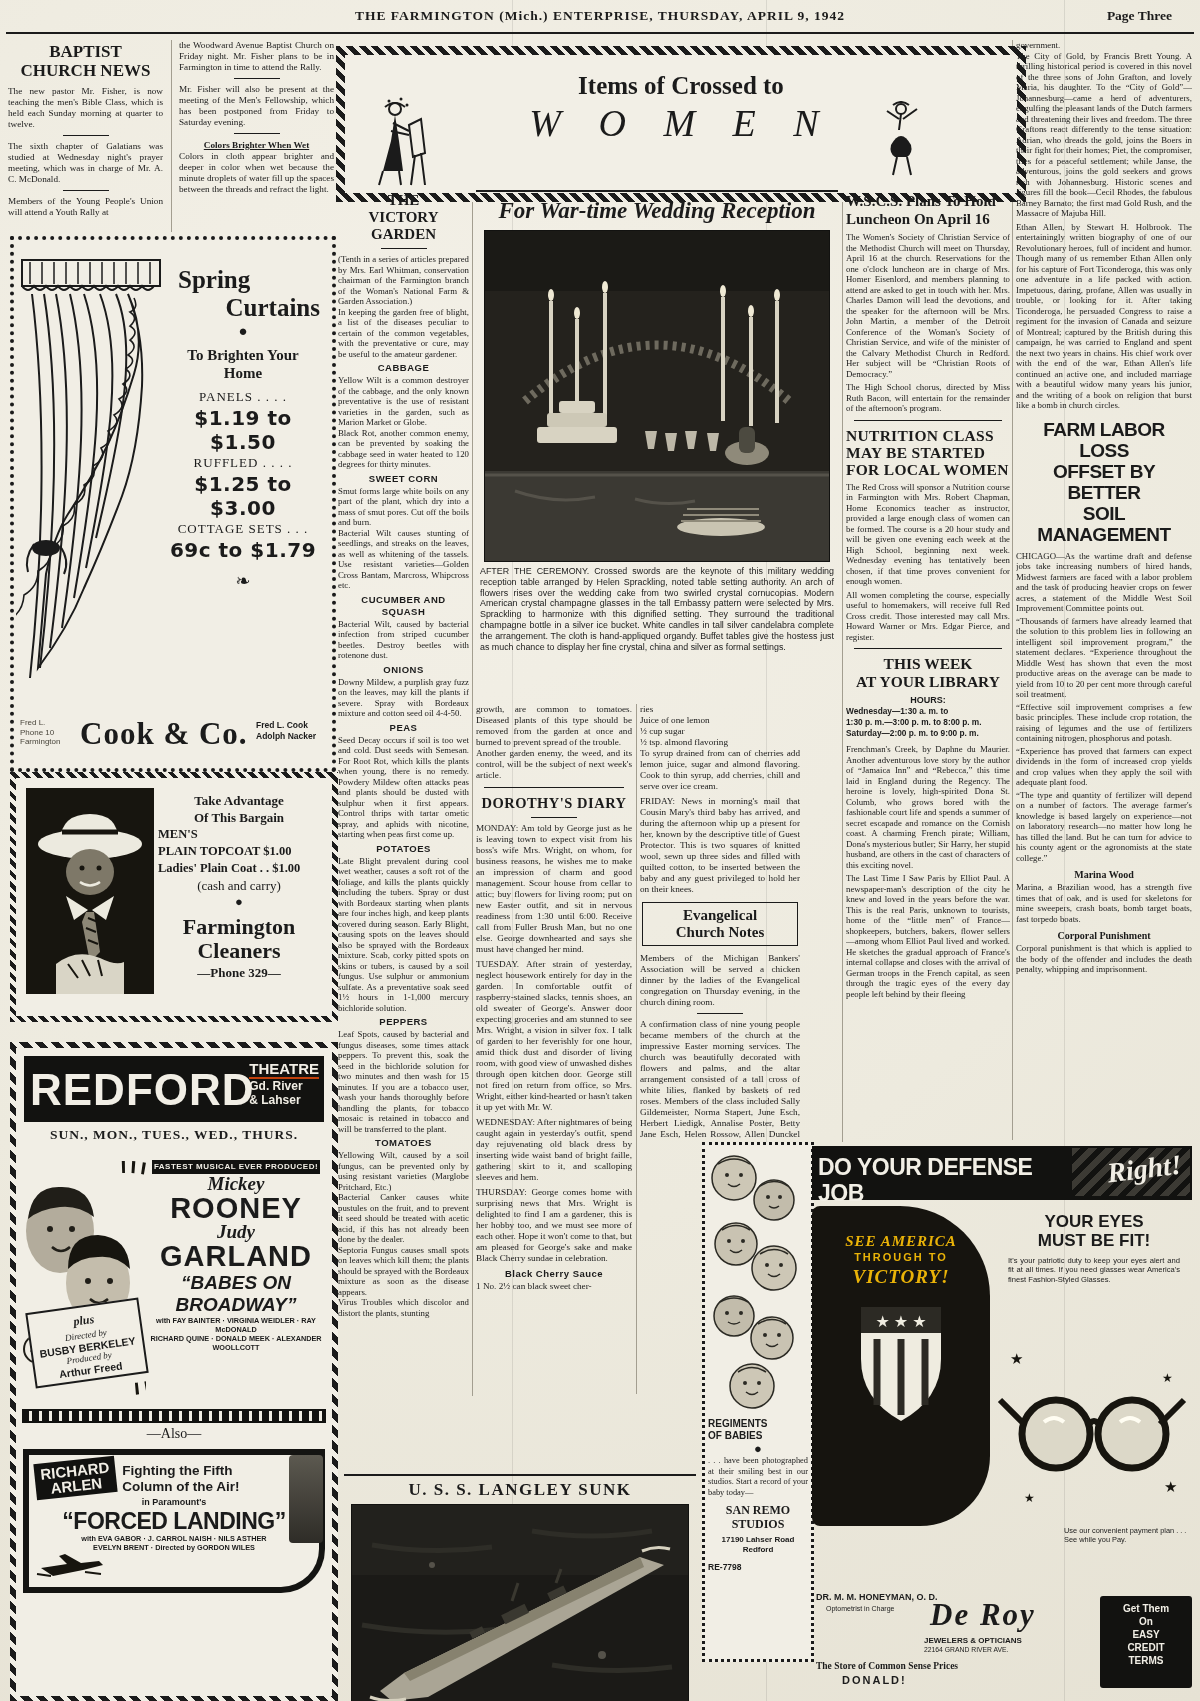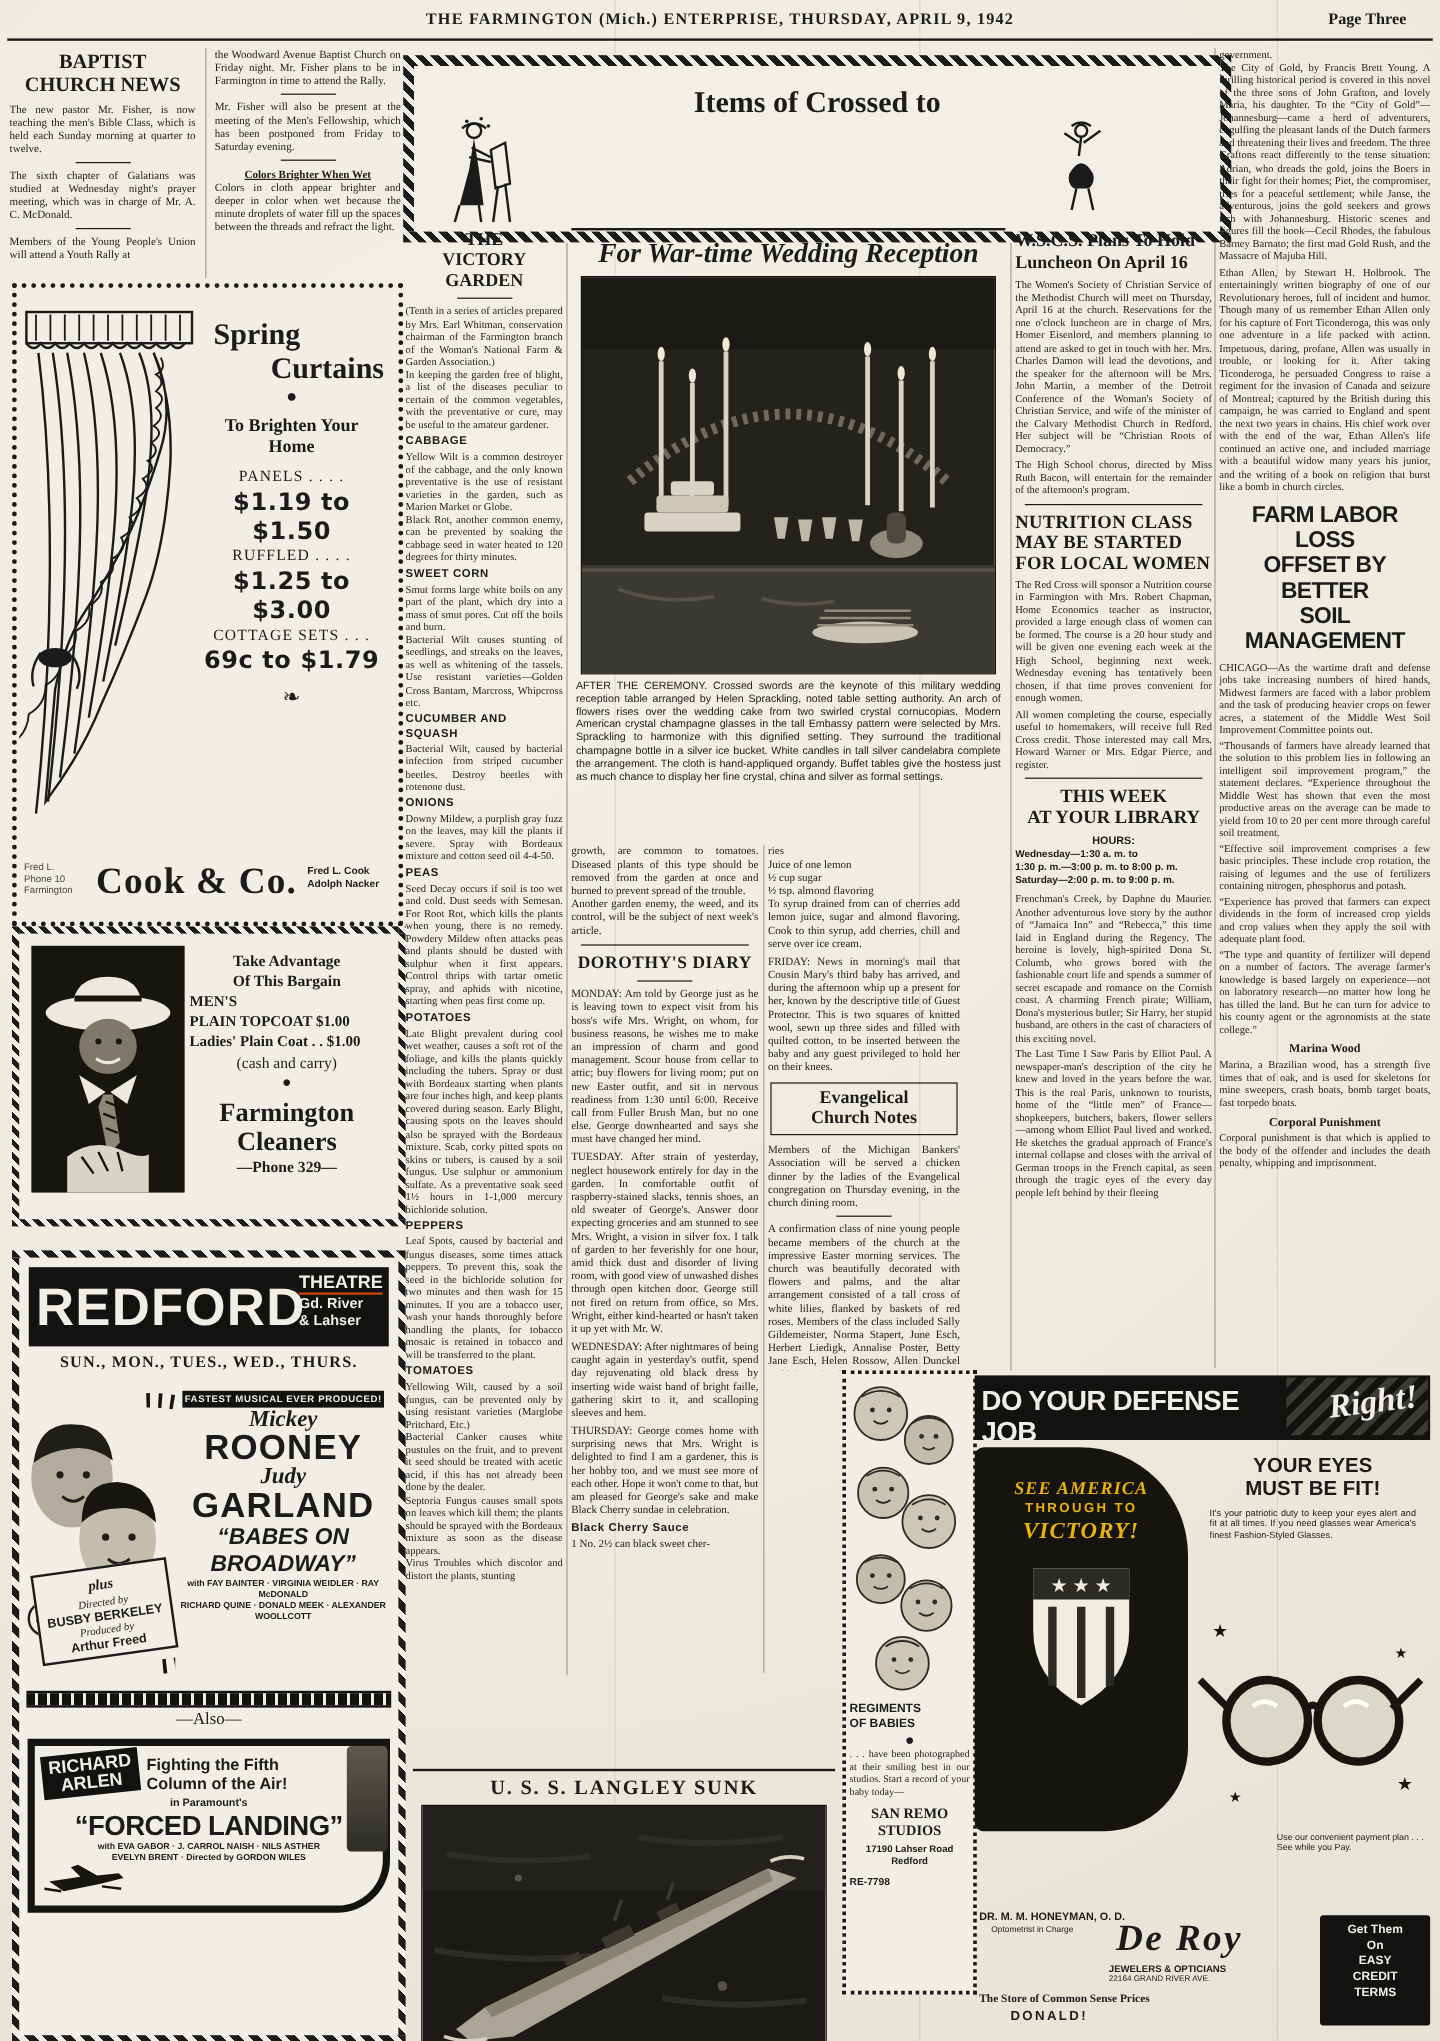--- a/index.html
+++ b/index.html
@@ -3,21 +3,21 @@
 <meta charset="utf-8">
 <style>
   html,body{margin:0;padding:0;background:#b8b4a8;}
   .page{position:relative;width:1200px;height:1701px;overflow:hidden;color:#1b1b1b;
     background:radial-gradient(circle at 35% 25%, #f3f0e7 0%, #edeade 55%, #e6e2d4 100%);
     font-family:"Liberation Serif", serif;}
   .abs{position:absolute;}
   .pl{white-space:pre-line;}
   .bt{font-size:8.8px;line-height:10.5px;text-align:justify;white-space:pre-line;}
   .bt9{font-size:9.2px;line-height:11px;text-align:justify;white-space:pre-line;}
-  .sec-h{font:bold 9.5px/12px "Liberation Sans",sans-serif;text-align:left;margin:3px 0 1px;letter-spacing:.5px;}
+  .sec-h{font:bold 9.5px/12px "Liberation Sans",sans-serif;text-align:center;margin:3px 0 1px;letter-spacing:.5px;}
   .mini-rule{width:46px;height:1px;background:#1b1b1b;margin:5px auto;}
   .divider{height:1px;background:#1b1b1b;margin:6px 8px;}
   .v-rule{position:absolute;width:1px;background:#a39e90;}
   .scratch{position:absolute;top:0;bottom:0;width:1px;background:rgba(30,30,30,.10);}
   
   #masthead{left:0;top:8px;width:1200px;text-align:center;font:bold 13.5px "Liberation Serif",serif;letter-spacing:1px;}
   #pageno{right:28px;top:8px;font:bold 13.5px "Liberation Serif",serif;}
   #rule-top{left:6px;top:32px;width:1188px;height:2px;background:#1b1b1b;}
   
   #baptist{left:8px;top:40px;width:326px;height:192px;display:flex;gap:8px;overflow:hidden;}
@@ -340,20 +340,21 @@
       <path d="M16,10 q10,-8 20,0" stroke="#1b1b1b" stroke-width="2" fill="none"></path>
       <path d="M26,18 l-4,26 l-8,30 h20 l-4,-30 z" fill="#1b1b1b"></path>
       <path d="M24,26 l16,8 M22,34 l18,4" stroke="#1b1b1b" stroke-width="2"></path>
       <path d="M40,28 l12,-6 l4,34 l-12,4 z" fill="none" stroke="#1b1b1b" stroke-width="2"></path>
       <path d="M46,58 l-4,30 M52,56 l4,32 M14,74 l-4,14 M30,74 l2,14" stroke="#1b1b1b" stroke-width="2"></path>
       <circle cx="20" cy="4" r="1.5" fill="#1b1b1b"></circle>
         <circle cx="32" cy="2" r="1.5" fill="#1b1b1b"></circle>
         <circle cx="38" cy="8" r="1.5" fill="#1b1b1b"></circle>
     </svg>
     <div id="wb-line1">Items of Crossed to</div>
+    <div id="wb-line2">W O M E N</div>
     <svg class="abs" id="wb-dancer" viewBox="0 0 46 78">
       <circle cx="22" cy="8" r="5" fill="none" stroke="#1b1b1b" stroke-width="2"></circle>
       <path d="M14,4 q8,-6 16,0" stroke="#1b1b1b" stroke-width="2" fill="none"></path>
       <path d="M22,13 l-2,16 M20,18 l-12,-8 M24,18 l14,-10" stroke="#1b1b1b" stroke-width="2"></path>
       <path d="M12,44 q10,-18 20,0 q2,8 -4,12 h-12 q-6,-4 -4,-12z" fill="#1b1b1b"></path>
       <path d="M18,56 l-4,18 M28,56 l4,18" stroke="#1b1b1b" stroke-width="2"></path>
     </svg>
   </div>
 
   <div class="abs" id="victory">

